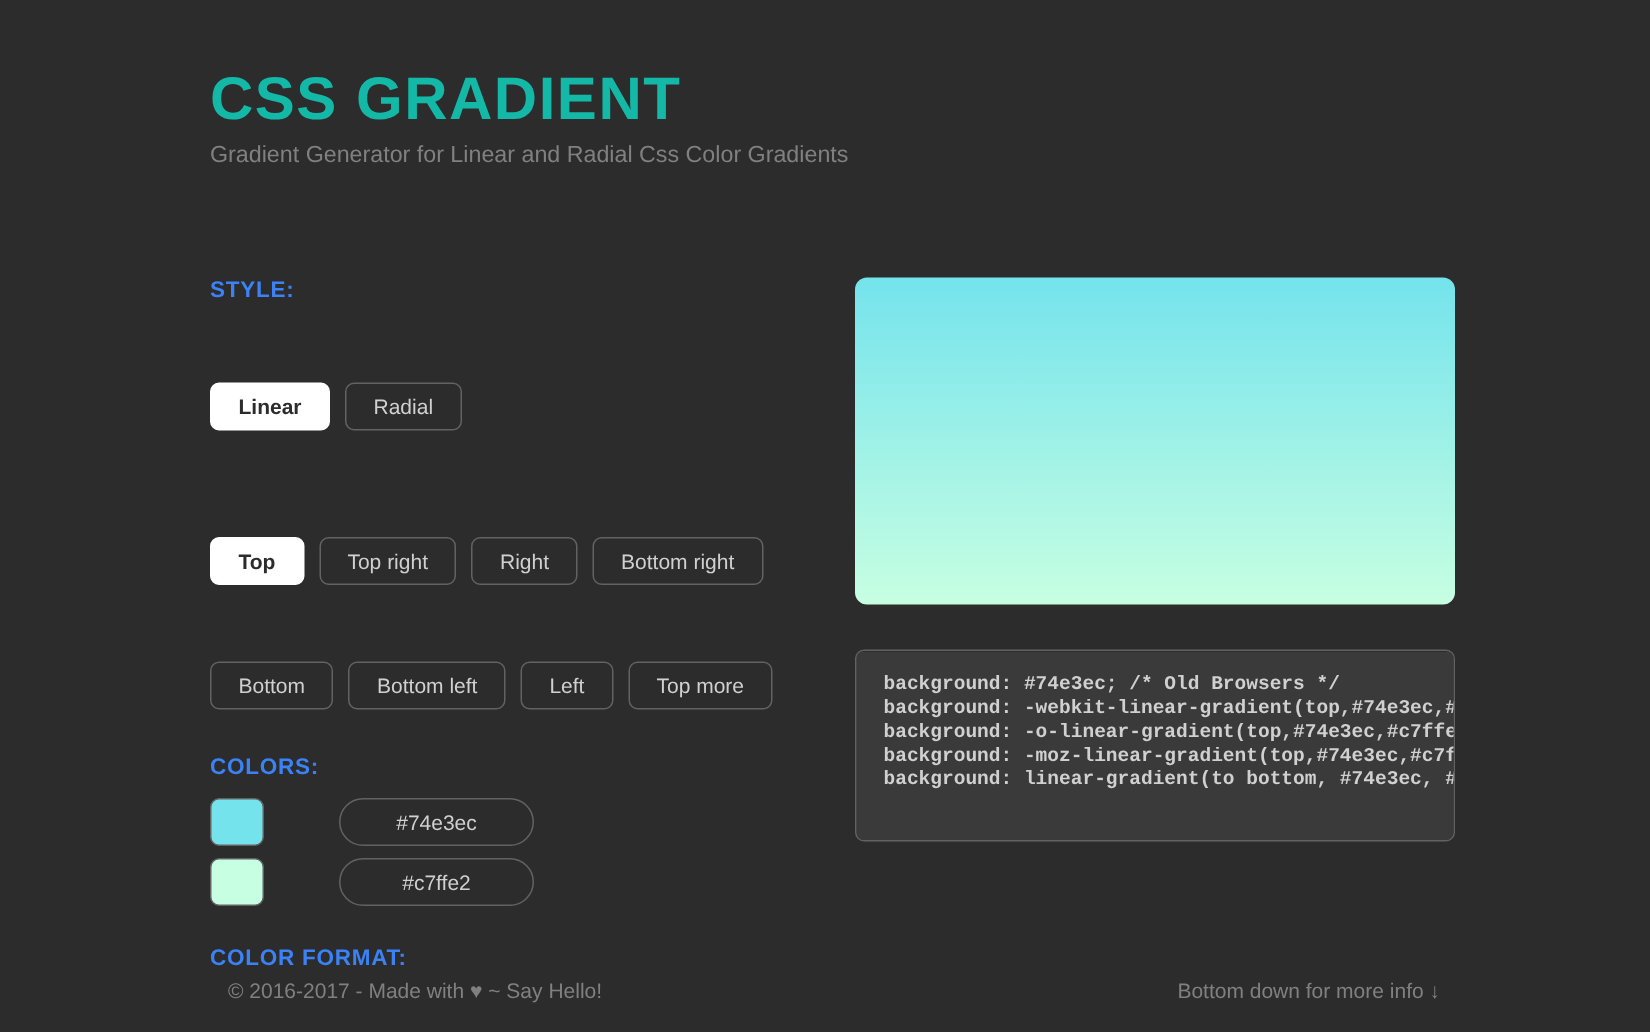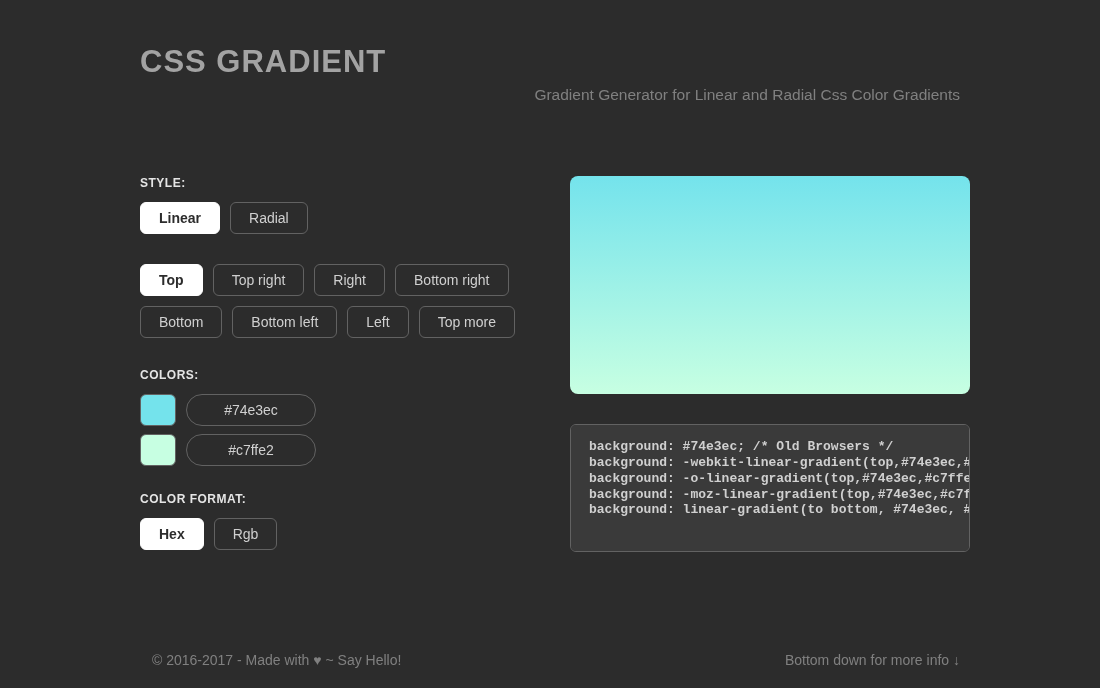--- a/index.html
+++ b/index.html
@@ -9,65 +9,65 @@
     color: #ffffff;
     width: 1100px;
     height: 688px;
     position: relative;
     overflow: hidden;
   }
   .container {
     padding: 44px 140px 0 140px;
   }
   h1 {
-    font-size: 31px;
+    font-size: 40px;
     font-weight: 600;
     letter-spacing: 1px;
-    color: #a3a3a3;
+    color: #14b8a6;
   }
   .subtitle {
     font-size: 15.5px;
     color: #808080;
     margin-top: 6px;
-    text-align: right;
   }
   .columns {
     display: flex;
     margin-top: 72px;
     gap: 30px;
   }
   .left {
     width: 400px;
     flex-shrink: 0;
   }
   .right {
     flex: 1;
   }
   .section-label {
-    font-size: 12px;
+    font-size: 15px;
     font-weight: 700;
     letter-spacing: 0.5px;
-    color: #e5e5e5;
+    color: #3b82f6;
     margin-bottom: 12px;
   }
   .btn-row {
     display: flex;
     flex-wrap: wrap;
     gap: 10px;
     margin-bottom: 30px;
   }
   .btn {
     border: 1px solid #626262;
     border-radius: 6px;
     padding: 7px 18px;
     font-size: 14px;
     color: #d0d0d0;
     background: transparent;
     cursor: pointer;
     font-family: inherit;
+    margin-top: 41px;
   }
   .btn.active {
     background: #ffffff;
     color: #2c2c2c;
     border-color: #ffffff;
     font-weight: 600;
   }
   .color-row {
     display: flex;
     gap: 10px;
@@ -83,20 +83,21 @@
   .color-input {
     border: 1px solid #626262;
     border-radius: 16px;
     background: transparent;
     color: #d0d0d0;
     font-size: 14px;
     width: 130px;
     text-align: center;
     padding: 6px 10px;
     font-family: inherit;
+    margin-left: 40px;
   }
   .preview {
     width: 400px;
     height: 218px;
     border-radius: 8px;
   }
   .code-wrap {
     margin-top: 30px;
     width: 400px;
     border: 1px solid #626262;

